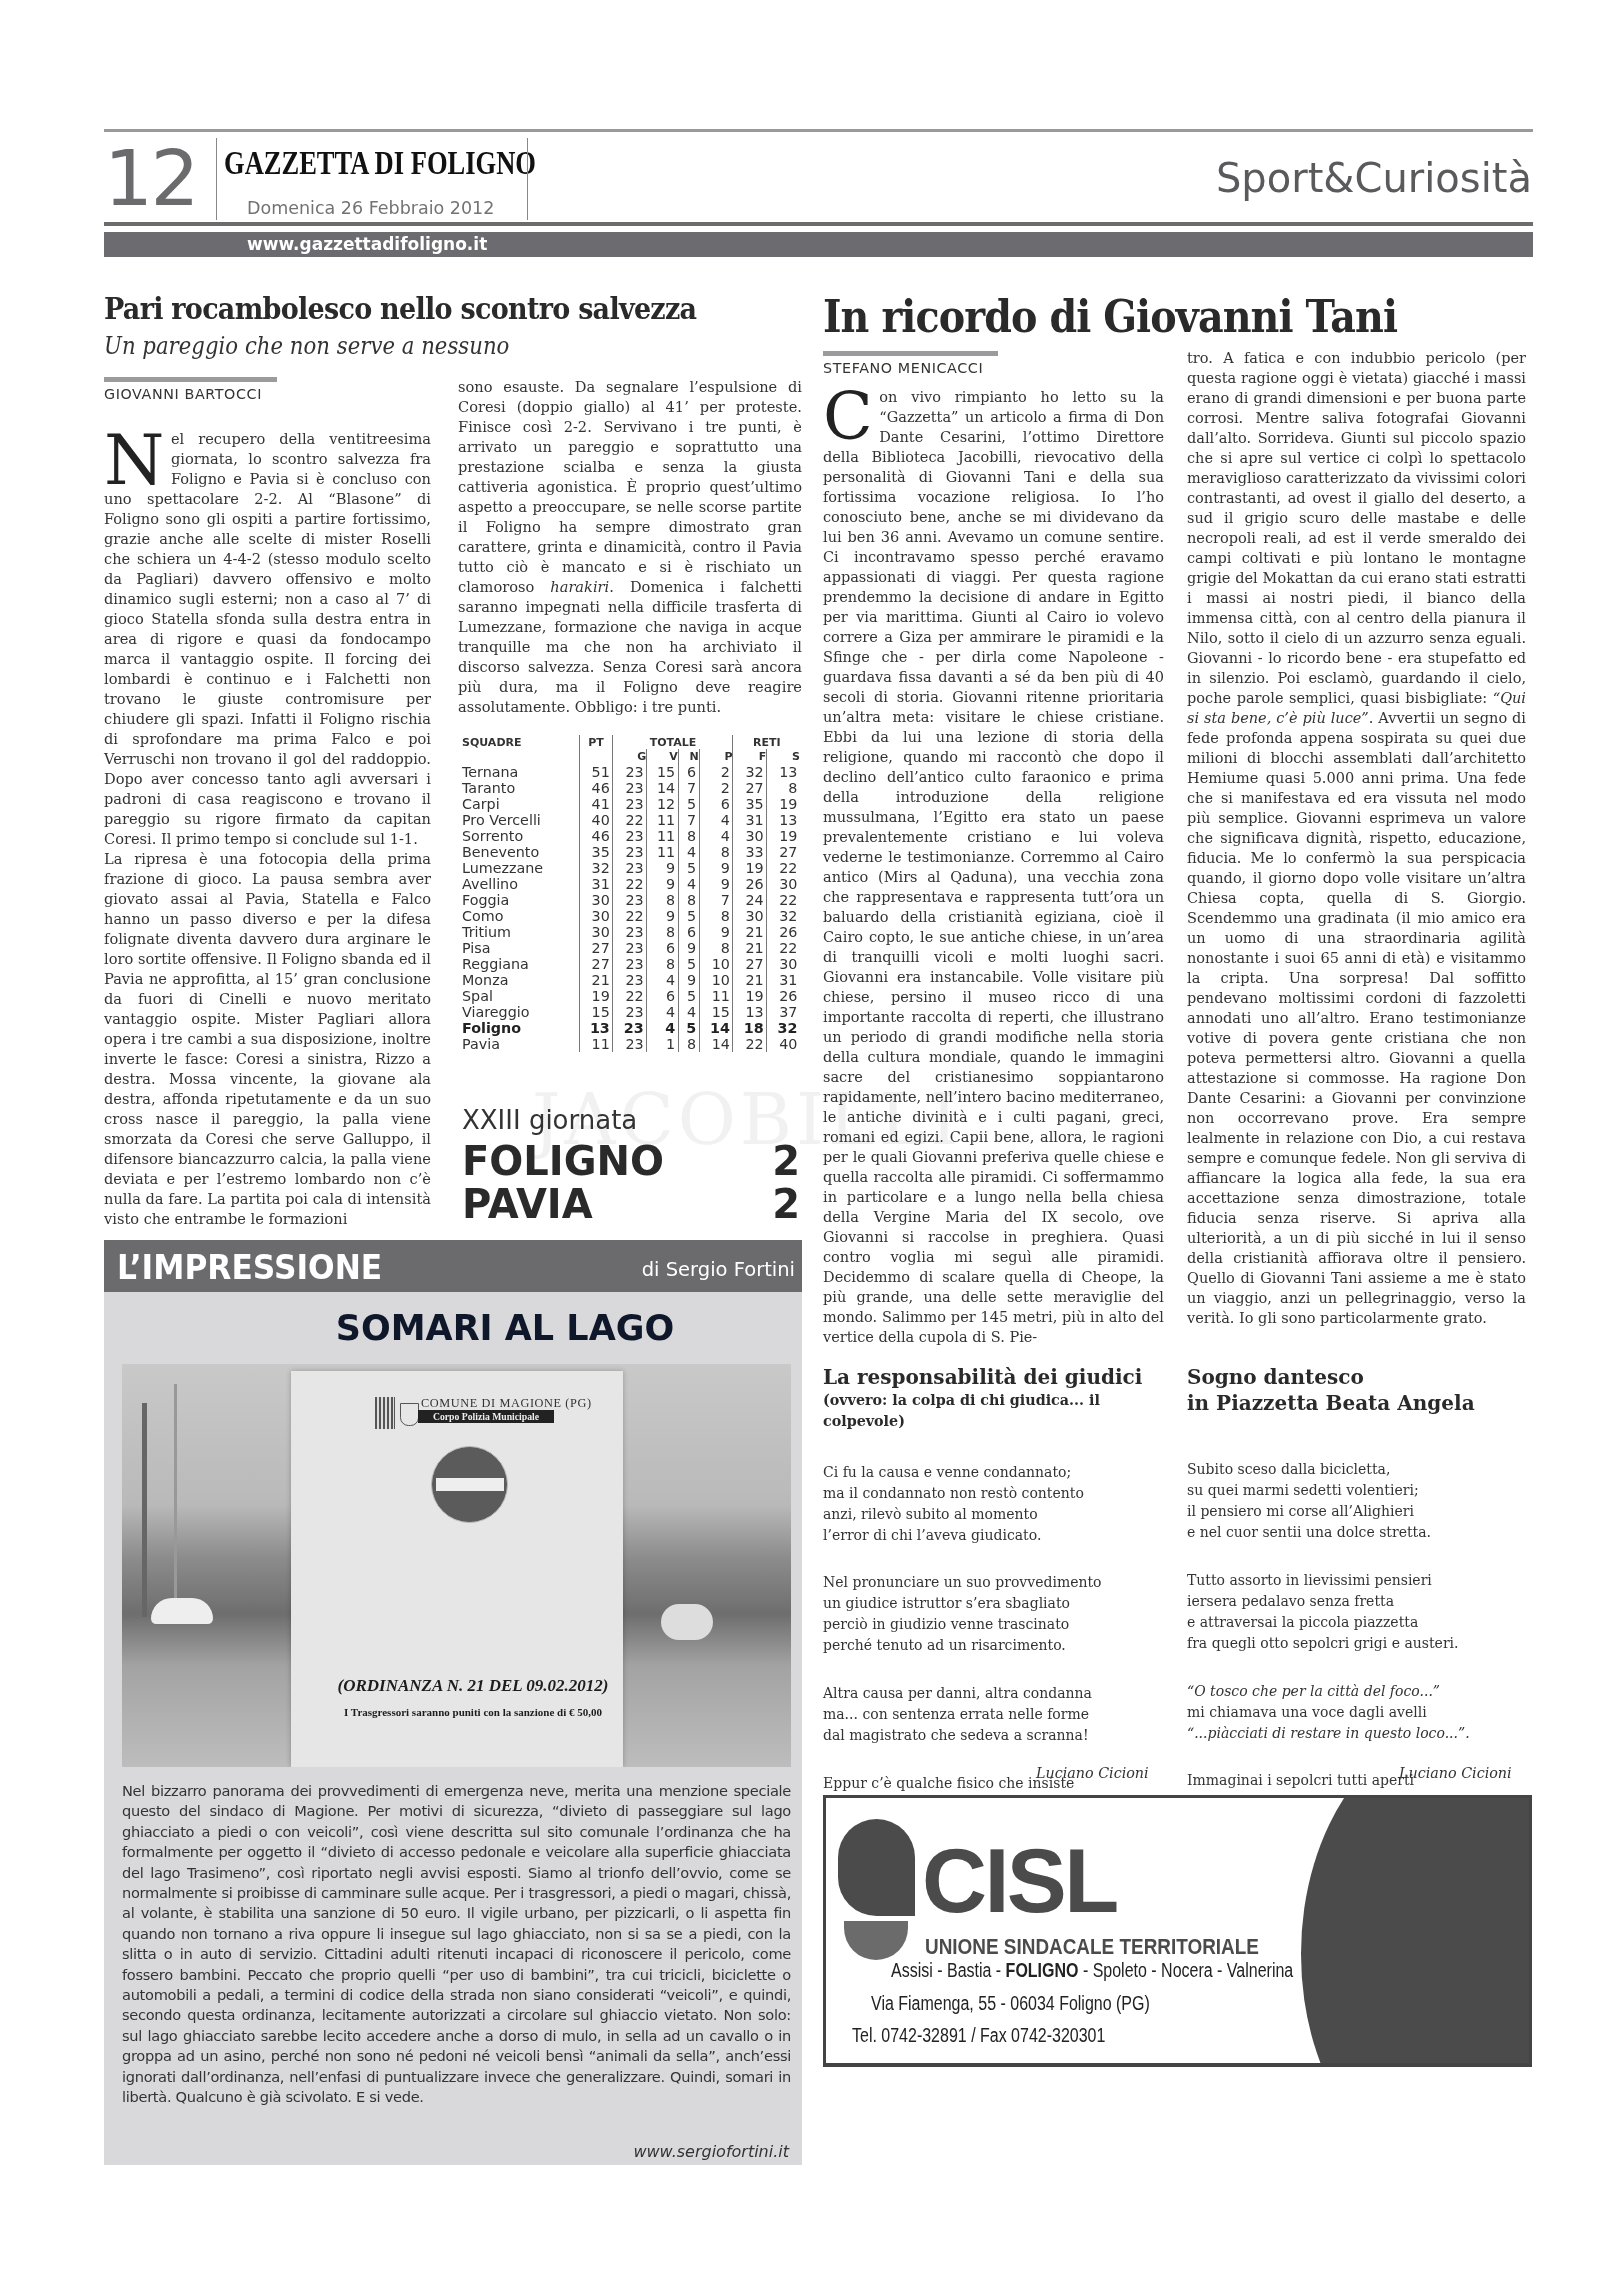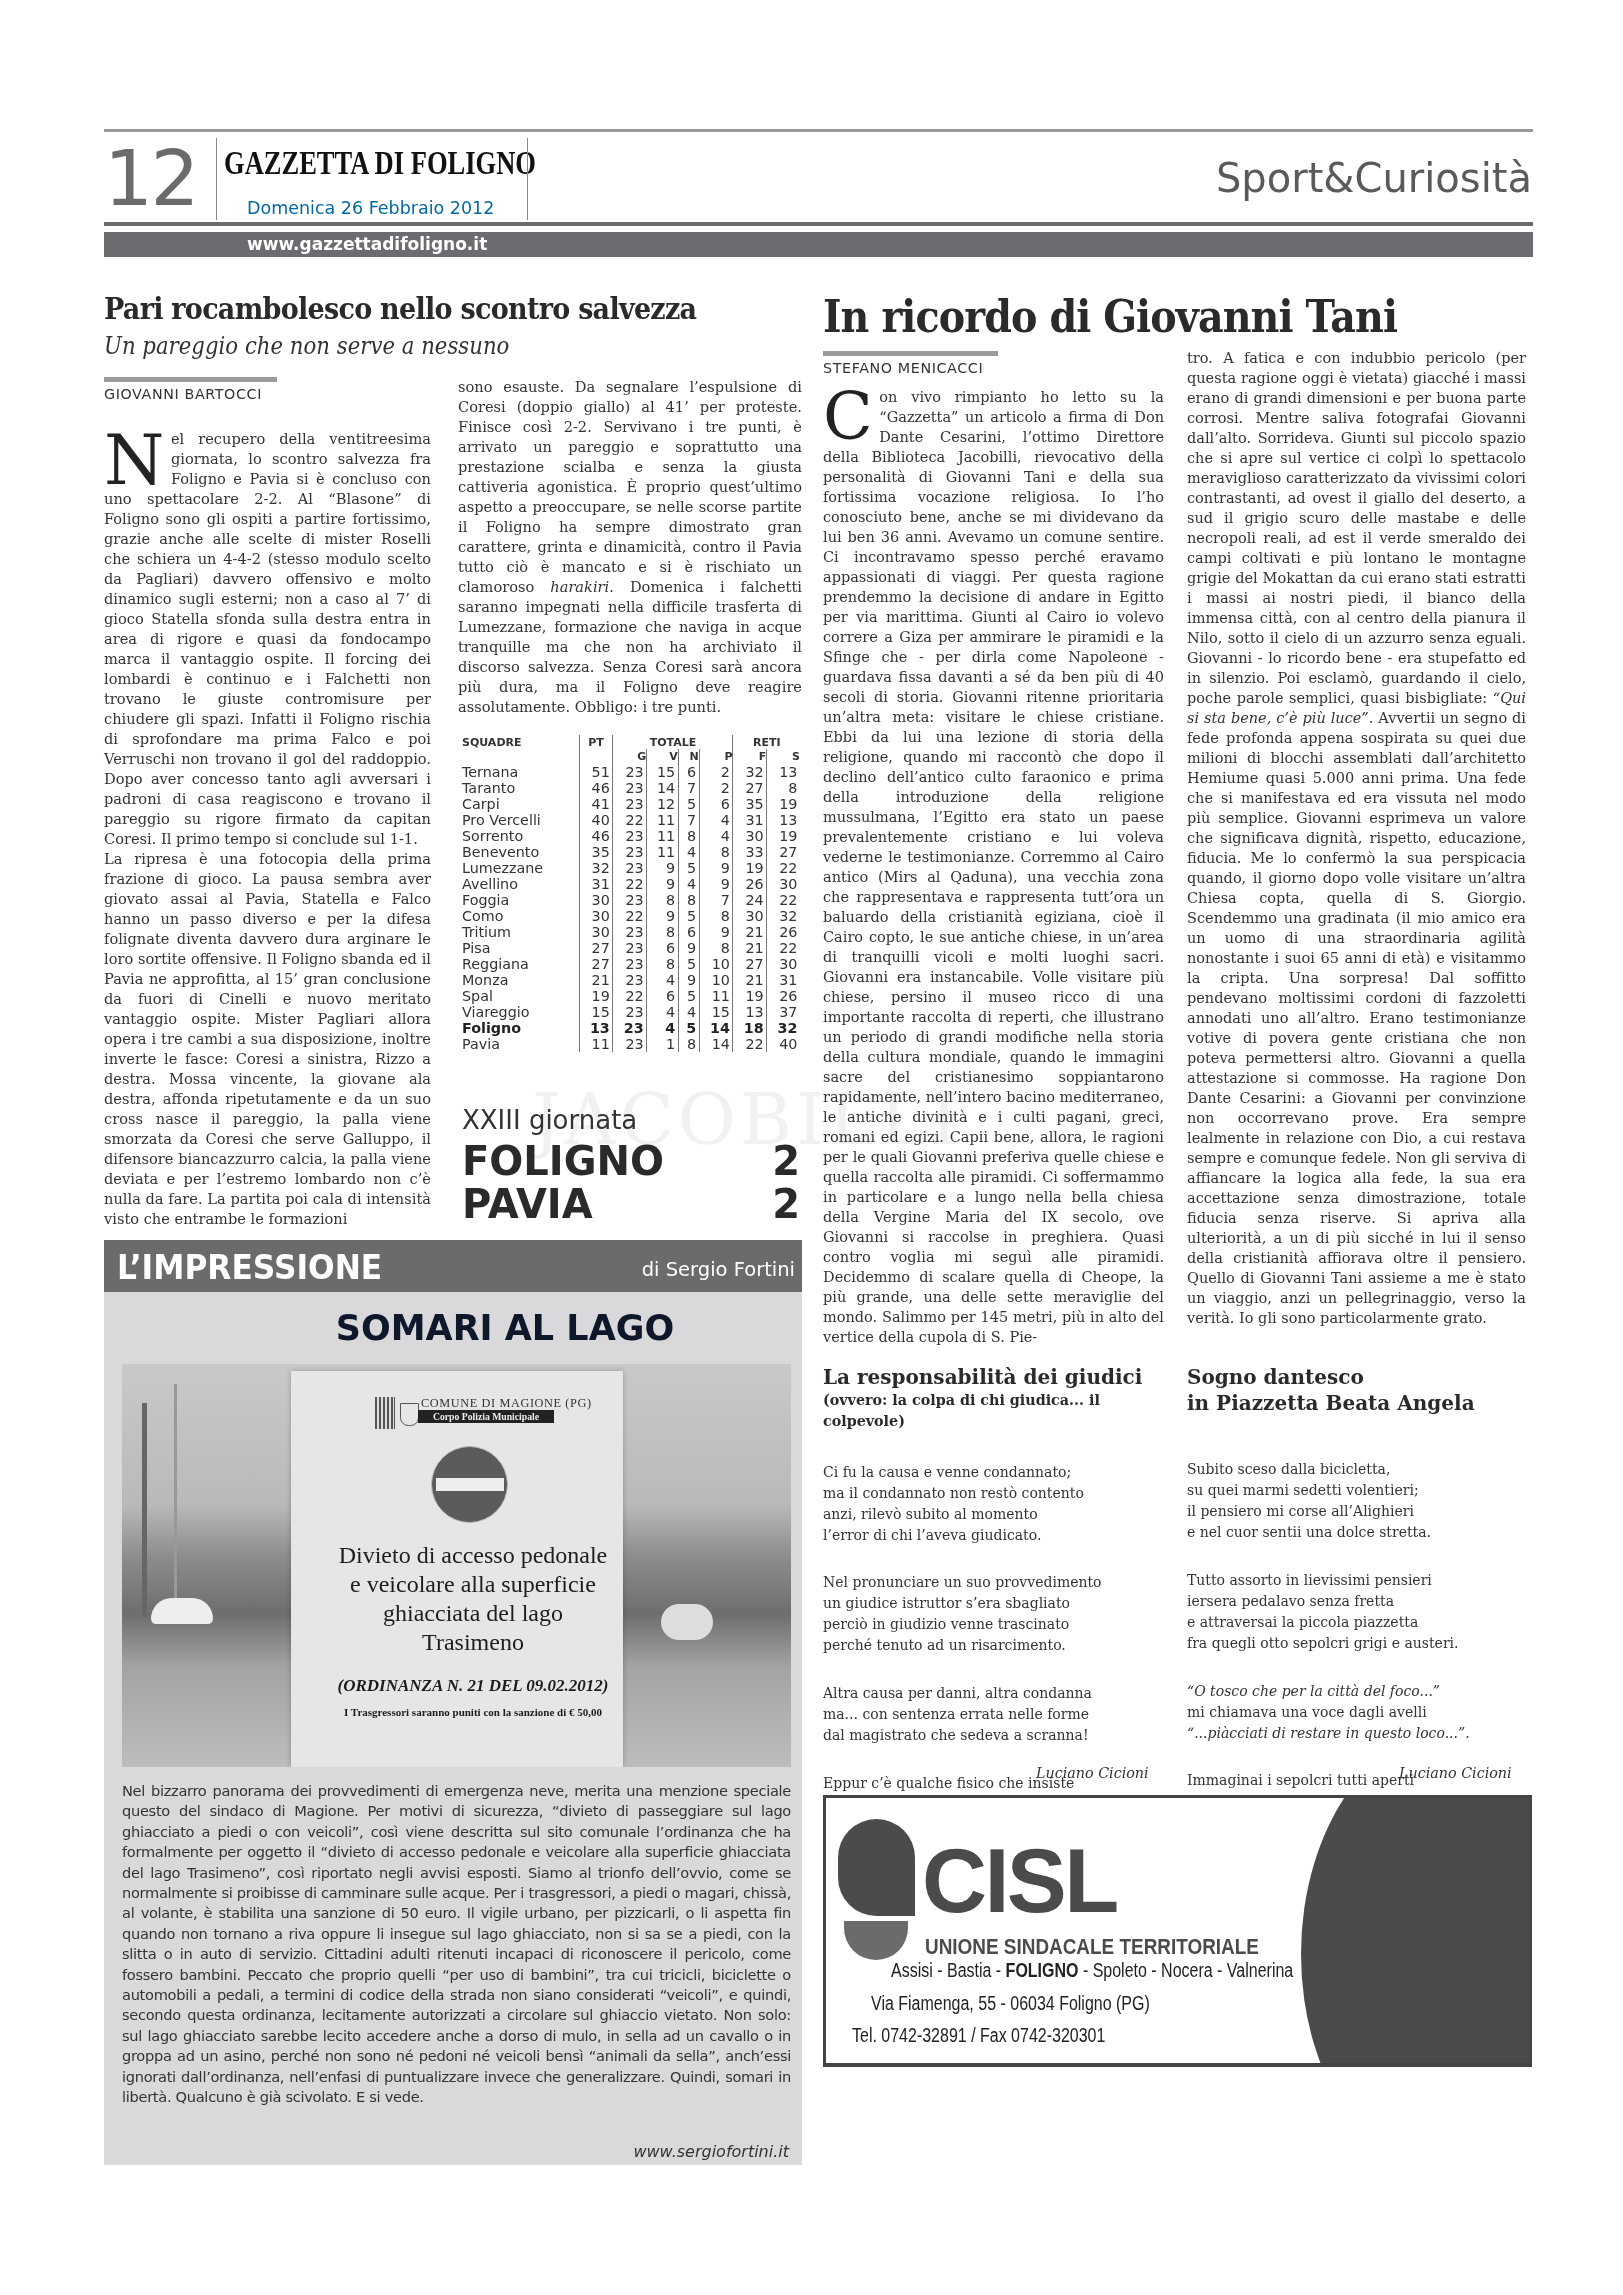--- a/index.html
+++ b/index.html
@@ -3,21 +3,21 @@
 <meta charset="utf-8">
 <style>
   html,body{margin:0;padding:0;background:#fff;}
   body{width:1623px;height:2295px;position:relative;overflow:hidden;color:#2a2a2a;font-family:"DejaVu Serif",serif;}
   .abs{position:absolute;}
   
   .rule-top{left:104px;top:129px;width:1429px;height:3.2px;background:#9a9a9c;}
   .page-num{left:104px;top:140px;font-family:"DejaVu Sans",sans-serif;font-size:77px;color:#6b6b6e;line-height:1;letter-spacing:-2.6px;}
   .vline{width:1.3px;background:#888;}
   .masthead{left:224px;top:144px;font-family:"Liberation Serif",serif;font-weight:bold;font-size:34px;letter-spacing:0px;color:#111;transform:scaleX(0.78);transform-origin:left top;white-space:nowrap;}
-  .date{left:247px;top:198px;font-family:"DejaVu Sans",sans-serif;font-size:17.5px;color:#0369a1;}
+  .date{left:247px;top:198px;font-family:"DejaVu Sans",sans-serif;font-size:17.5px;color:#737373;}
   .section{right:91px;top:155px;font-family:"DejaVu Sans",sans-serif;font-size:40px;color:#5a5a5d;}
   .rule-mid{left:104px;top:222px;width:1429px;height:3.9px;background:#6c6c6f;}
   .urlbar{left:104px;top:232px;width:1429px;height:25px;background:#6c6c70;}
   .urlbar span{position:absolute;left:143px;top:1.9px;font-family:"DejaVu Sans",sans-serif;font-weight:bold;font-size:17px;color:#fff;}
   
   .headline{font-family:"DejaVu Serif",serif;font-weight:bold;color:#2a2a2a;white-space:nowrap;}
   .subhead{font-family:"DejaVu Serif",serif;font-style:italic;color:#333;}
   .byline-bar{height:4.5px;background:#9b9b9d;}
   .byline{font-family:"DejaVu Sans",sans-serif;font-size:14.3px;color:#333;letter-spacing:0.6px;}
   .col{font-family:"DejaVu Serif",serif;font-size:14.6px;line-height:20px;text-align:justify;color:#333;hyphens:auto;}
@@ -325,21 +325,20 @@
   <div style="position:absolute;left:19.5px;top:39px;width:5.2px;height:214px;background:#666;"></div>
   <div style="position:absolute;left:52px;top:19.5px;width:3.2px;height:234px;background:#999;"></div>
   <div style="position:absolute;left:29px;top:234px;width:62px;height:26px;border-radius:26px 26px 6.5px 6.5px;background:#eee;"></div>
   <div style="position:absolute;left:539px;top:240px;width:52px;height:36px;border-radius:19.5px;background:#ddd;"></div>
   <div class="sign">
     <div class="crest"></div>
     <div class="crest2"></div>
     <div class="hdr">COMUNE DI MAGIONE (PG)</div>
     <div class="hdr2">Corpo Polizia Municipale</div>
     <div class="noentry"></div>
-    <div class="txt" style="padding:0 45px;box-sizing:border-box;">Divieto di accesso pedonale e veicolare alla superficie ghiacciata del lago Trasimeno</div>
     <div class="ord">(ORDINANZA N. 21 DEL 09.02.2012)</div>
     <div class="fine">I Trasgressori saranno puniti con la sanzione di € 50,00</div>
   </div>
 </div>
 <div class="abs imp-text">Nel bizzarro panorama dei provvedimenti di emergenza neve, merita una menzione speciale questo del sindaco di Magione. Per motivi di sicurezza, “divieto di passeggiare sul lago ghiacciato a piedi o con veicoli”, così viene descritta sul sito comunale l’ordinanza che ha formalmente per oggetto il “divieto di accesso pedonale e veicolare alla superficie ghiacciata del lago Trasimeno”, così riportato negli avvisi esposti. Siamo al trionfo dell’ovvio, come se normalmente si proibisse di camminare sulle acque. Per i trasgressori, a piedi o magari, chissà, al volante, è stabilita una sanzione di 50 euro. Il vigile urbano, per pizzicarli, o li aspetta fin quando non tornano a riva oppure li insegue sul lago ghiacciato, non si sa se a piedi, con la slitta o in auto di servizio. Cittadini adulti ritenuti incapaci di riconoscere il pericolo, come fossero bambini. Peccato che proprio quelli “per uso di bambini”, tra cui tricicli, biciclette o automobili a pedali, a termini di codice della strada non siano considerati “veicoli”, e quindi, secondo questa ordinanza, lecitamente autorizzati a circolare sul ghiaccio vietato. Non solo: sul lago ghiacciato sarebbe lecito accedere anche a dorso di mulo, in sella ad un cavallo o in groppa ad un asino, perché non sono né pedoni né veicoli bensì “animali da sella”, anch’essi ignorati dall’ordinanza, nell’enfasi di puntualizzare invece che generalizzare. Quindi, somari in libertà. Qualcuno è già scivolato. E si vede.</div>
 <div class="abs imp-url">www.sergiofortini.it</div>
 
 <div class="abs headline" style="left:823px;top:291px;font-size:44px;letter-spacing:-1px;transform:scaleX(0.9);transform-origin:left top;">In ricordo di Giovanni Tani</div>
 <div class="abs byline-bar" style="left:823px;top:351px;width:175px;"></div>
 <div class="abs byline" style="left:823px;top:360px;">STEFANO MENICACCI</div>

